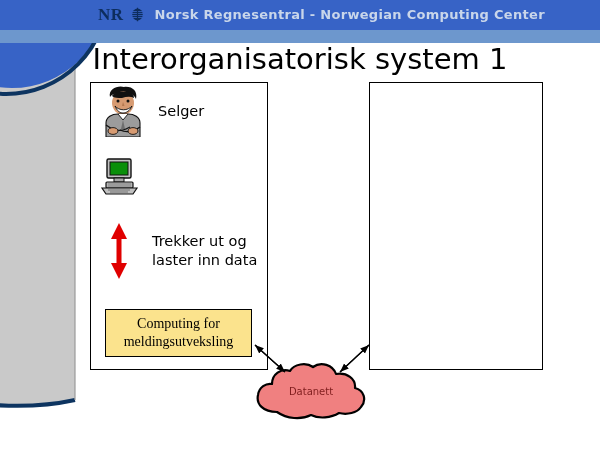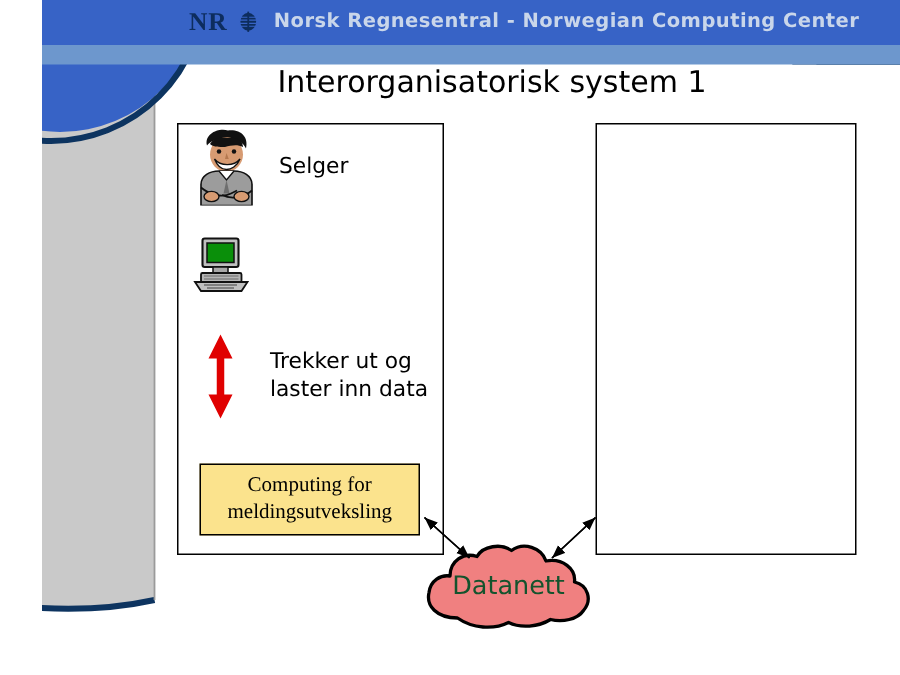--- a/index.html
+++ b/index.html
@@ -15,21 +15,20 @@
     font-family: "DejaVu Sans", sans-serif;
   }
 
   
   #slide {
     position: absolute;
     inset: 0;
     width: 481px;
     height: 450px;
     background: #ffffff;
-    margin-left: 28px;
   }
   .bg-svg {
     position: absolute;
     left: 0; top: 0;
     width: 600px; height: 450px;
     pointer-events: none;
   }
 
   
   .header-band {
@@ -76,21 +75,21 @@
     padding-left: 4px;
   }
 
   
   .slide-title {
     position: absolute;
     left: 0; top: 42px;
     width: 600px;
     text-align: center;
     font-family: "DejaVu Sans", sans-serif;
-    font-size: 20px;
+    font-size: 29px;
     color: #000000;
     white-space: nowrap;
   }
 
   
   .actor-box {
     position: absolute;
     background: #ffffff;
     border: 1.4px solid #000000;
     box-sizing: border-box;
@@ -151,22 +150,22 @@
     width: 116px; height: 58px;
   }
   #cloud-label {
     position: absolute;
     left: 0; top: 0;
     width: 116px; height: 58px;
     display: flex;
     align-items: center;
     justify-content: center;
     font-family: "DejaVu Sans", sans-serif;
-    font-size: 17px;
-    color: #14532d;
+    font-size: 10px;
+    color: #7f1d1d;
     z-index: 3;
   }
 
   
   .conn {
     position: absolute;
     left: 0; top: 0;
     width: 600px; height: 450px;
     pointer-events: none;
     z-index: 2;

